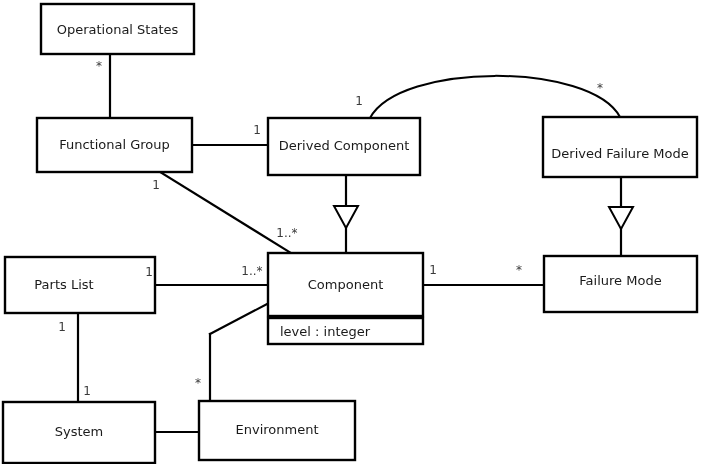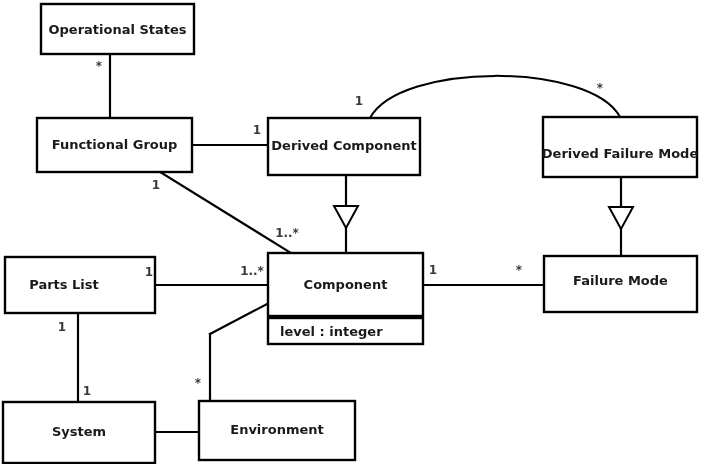--- a/index.html
+++ b/index.html
@@ -11,21 +11,20 @@
     width: 702px;
     height: 464px;
     overflow: hidden;
     font-family: "DejaVu Sans", "Liberation Sans", sans-serif;
   }
   #diagram-root {
     position: relative;
     width: 702px;
     height: 332px;
     background: #ffffff;
-    font-weight: bold;
   }
   svg#uml-canvas {
     display: block;
     width: 702px;
     height: 464px;
   }
   .cls-box {
     fill: #ffffff;
     stroke: #000000;
     stroke-width: 2.4;

